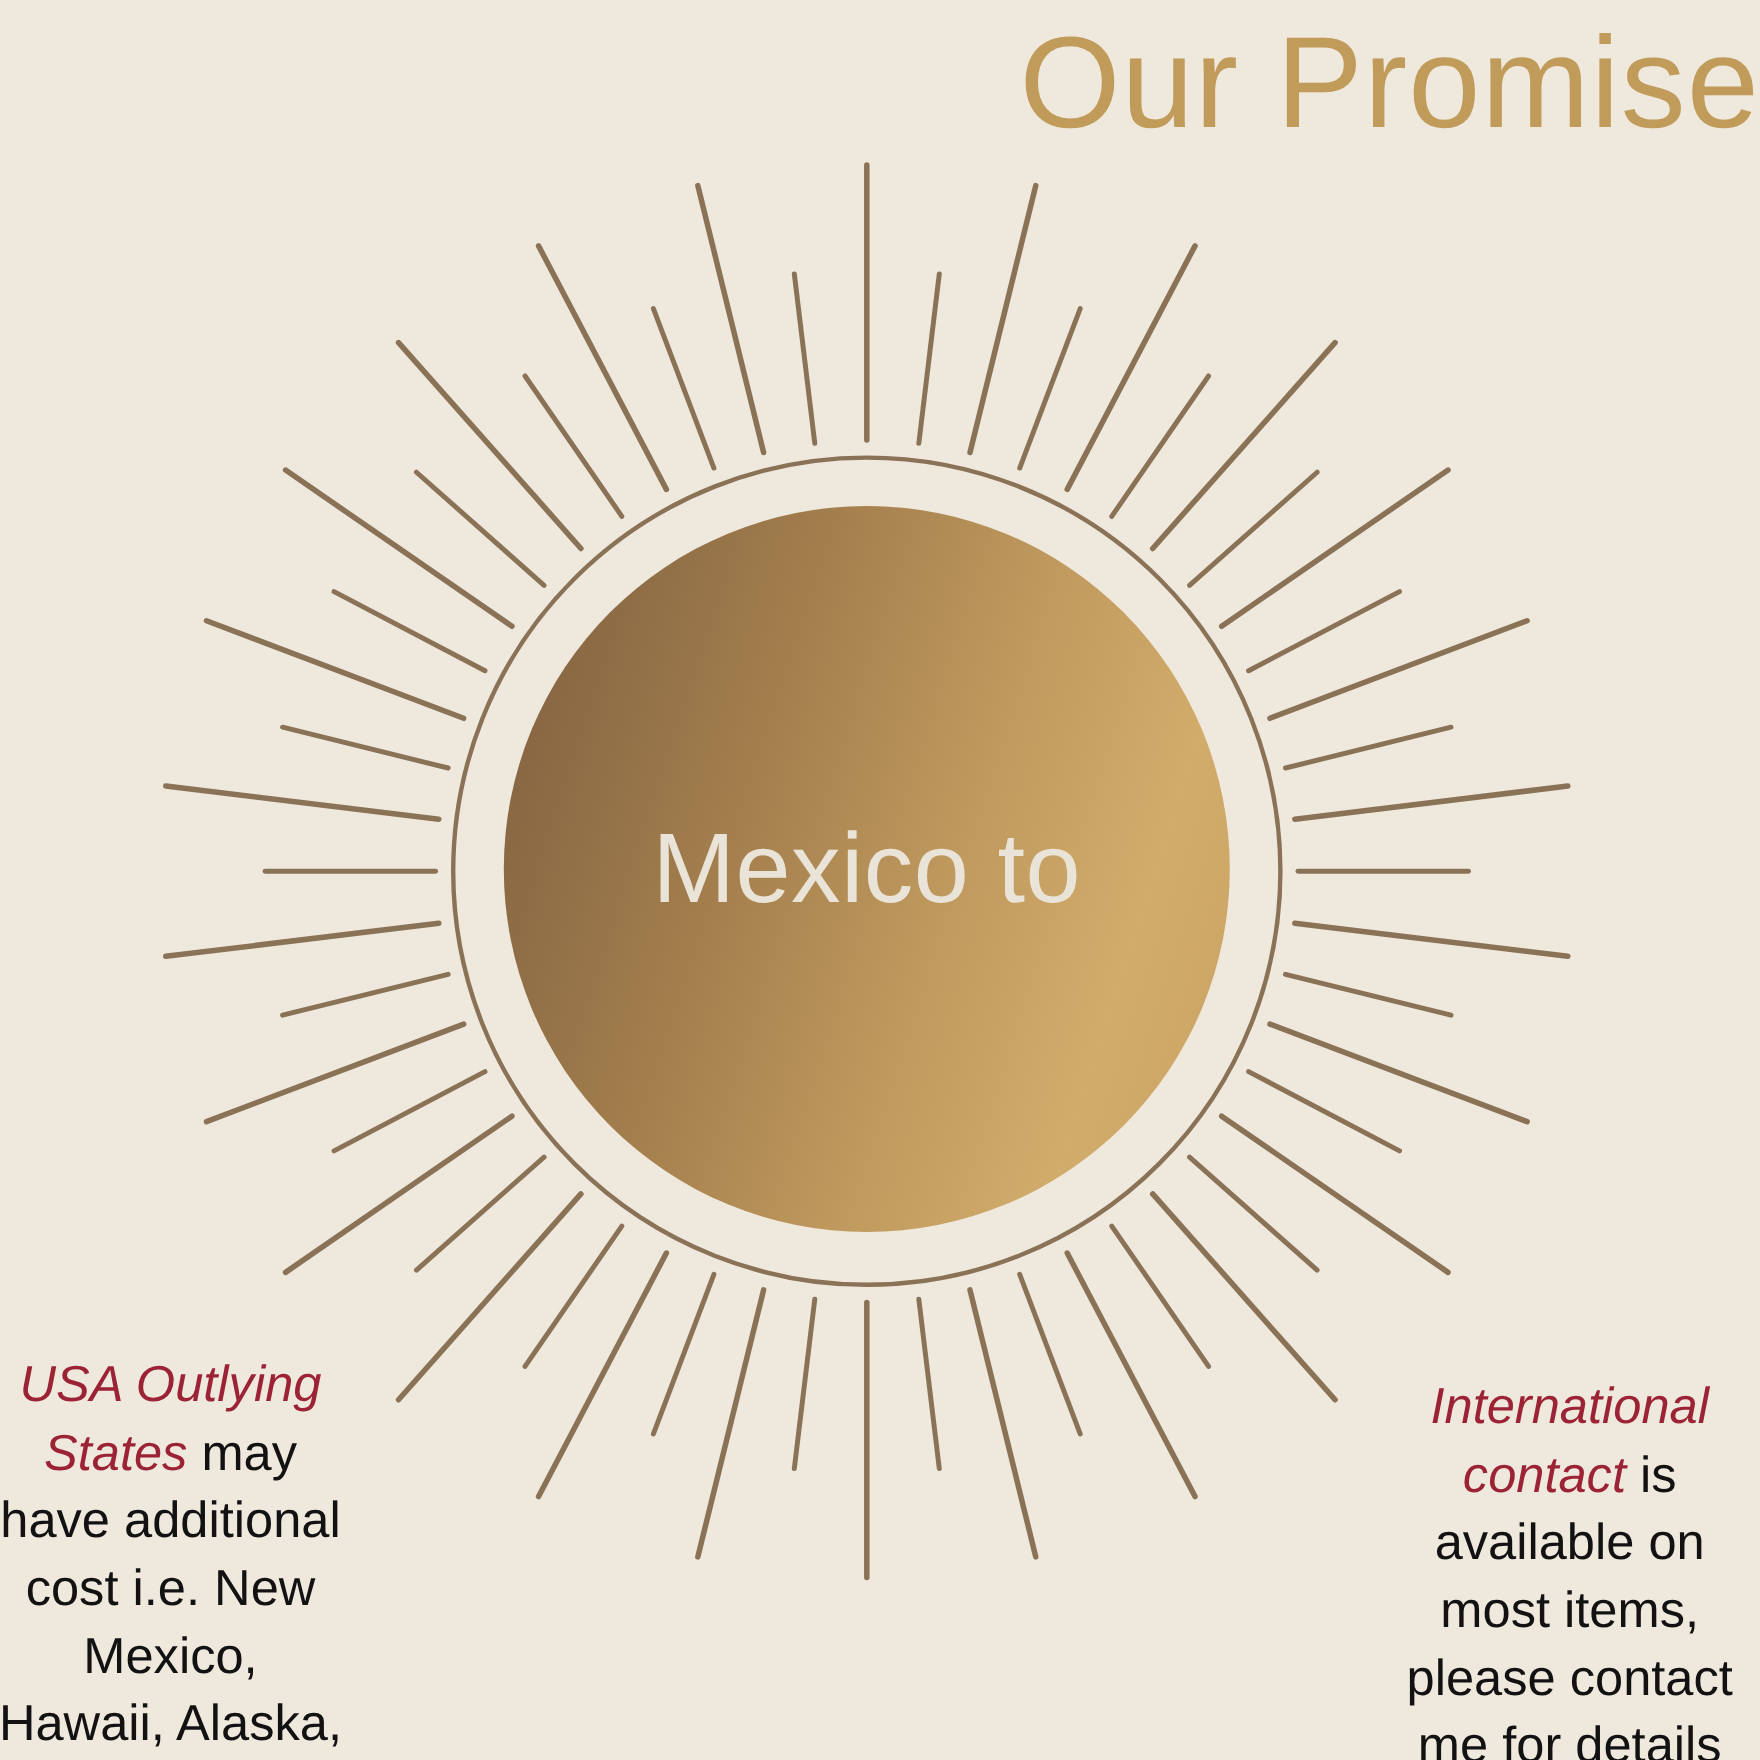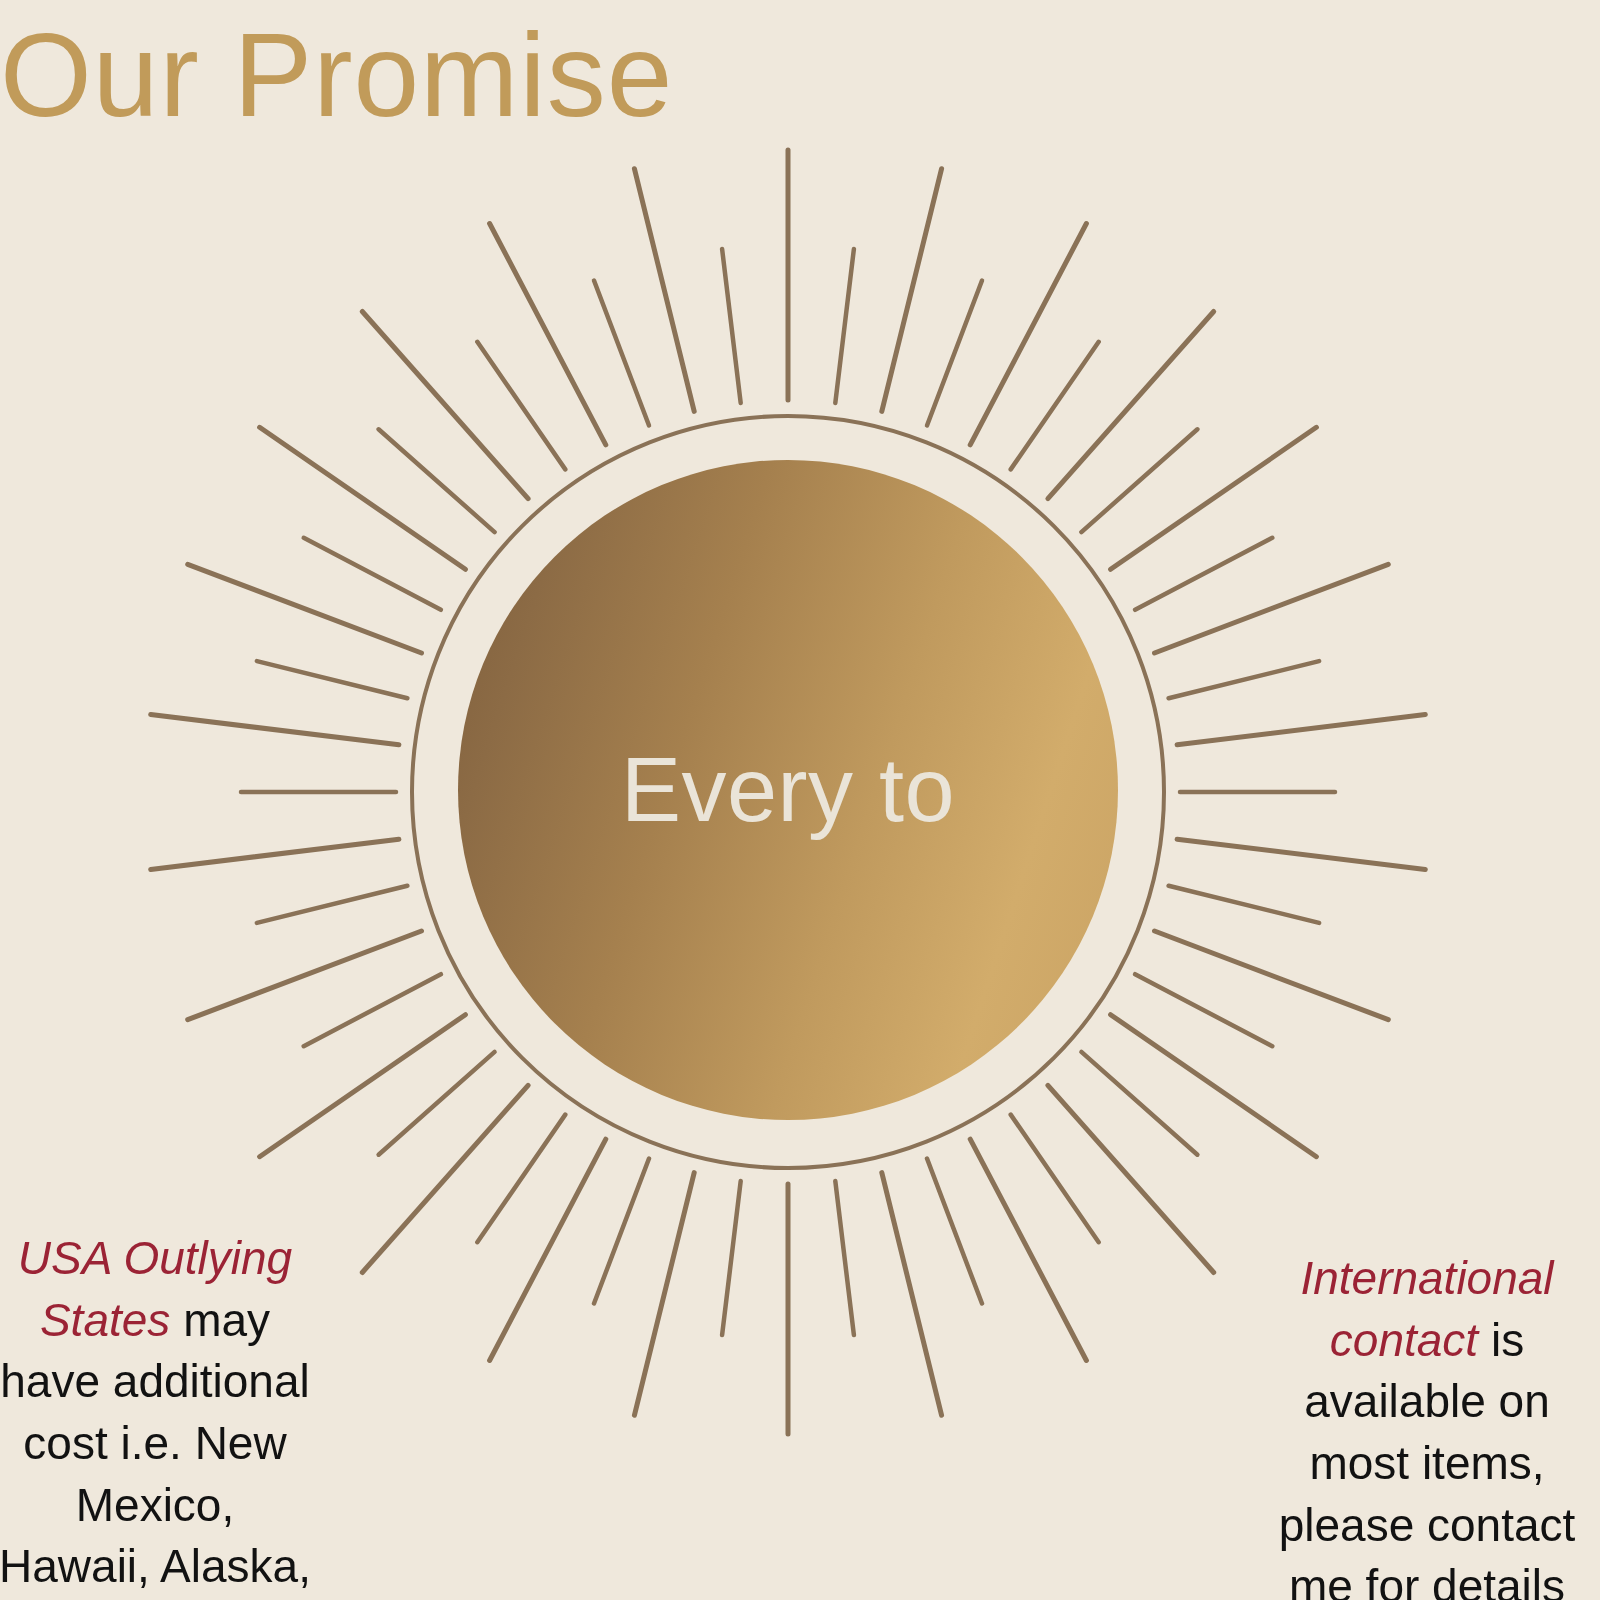--- a/index.html
+++ b/index.html
@@ -19,21 +19,21 @@
     height: 1600px;
     background: #EFE8DC;
   }
 
   
   #title {
     position: absolute;
     top: 14px;
     left: 0;
     width: 1600px;
-    text-align: left;
+    text-align: right;
     font-family: "Liberation Sans", sans-serif;
     font-size: 118px;
     font-weight: 300;
     letter-spacing: 1px;
     color: #C19B5A;
     line-height: 1.05;
     white-space: nowrap;
   }
 
   
@@ -169,21 +169,21 @@
         <line x1="649.0" y1="425.5" x2="594.0" y2="280.5" stroke="#8A7257" stroke-width="4.5" stroke-linecap="round"></line>
         <line x1="694.2" y1="411.4" x2="634.4" y2="168.7" stroke="#8A7257" stroke-width="5" stroke-linecap="round"></line>
         <line x1="740.7" y1="402.9" x2="722.1" y2="249.0" stroke="#8A7257" stroke-width="4.5" stroke-linecap="round"></line>
       </g>
     <circle id="ring" cx="788" cy="792" r="376" fill="none" stroke="#8A7257" stroke-width="4"></circle>
   </svg>
 
   <div id="disc"></div>
 
   <div id="disc-text">
-    <span class="line">Every to</span>
+    <span class="line">Mexico to</span>
   </div>
 
   <div class="note" id="note-left">
     <span class="hl">USA Outlying States</span><span> may have additional cost i.e. New Mexico, Hawaii, Alaska, contact me for info.</span>
   </div>
 
   <div class="note" id="note-right">
     <span class="hl">International contact</span><span> is available on most items, please contact me for details</span>
   </div>
 

